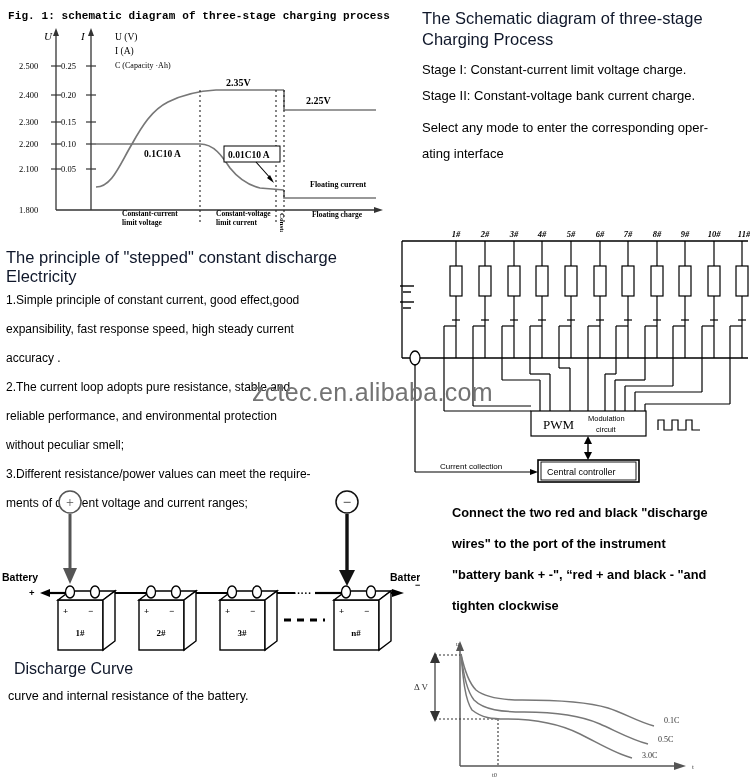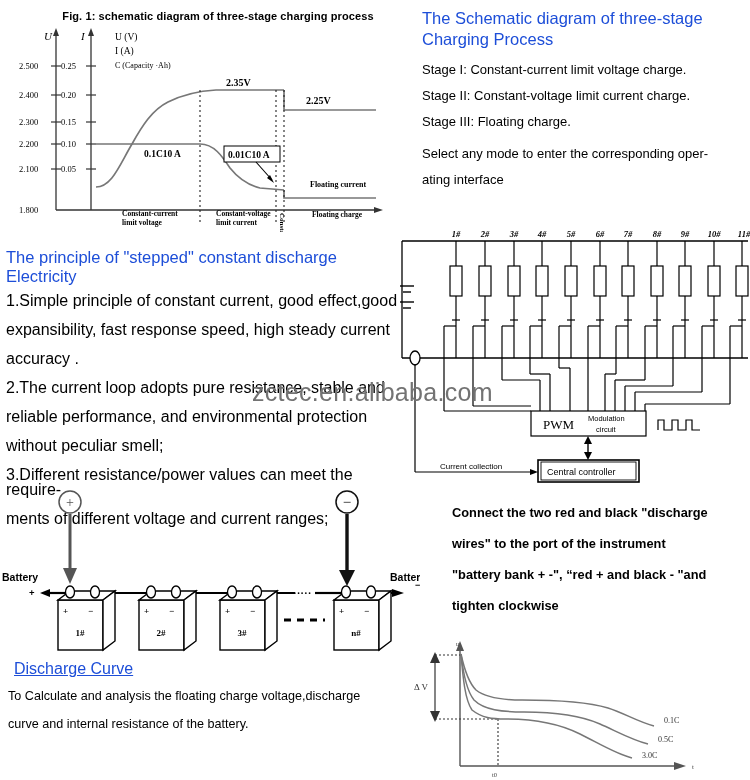--- a/index.html
+++ b/index.html
@@ -14,57 +14,57 @@
   #page {
     position: relative;
     width: 750px; height: 780px;
     background: #fff;
   }
   .abs { position: absolute; }
 
   
   #fig1 { left: 8px; top: 4px; width: 396px; height: 228px; }
   #fig1-title {
-    position: absolute; left: 12px; top: 6px; width: 396px;
-    text-align: center;
-    font-family: Liberation Sans, sans-serif;
+    position: absolute; left: 0; top: 6px; width: 396px;
+    text-align: left;
+    font-family: Liberation Mono, monospace;
     font-weight: bold; font-size: 11px; letter-spacing: .1px;
   }
   #fig1 svg { position: absolute; left: 0; top: 0; }
 
   
   #sec-schematic { left: 422px; top: 8px; width: 320px; }
   .head {
     font-size: 16.5px; line-height: 21px; font-weight: 400;
-    color: #1d4ed8; margin: 0 0 12px 0;
+    color: #0f172a; margin: 0 0 12px 0;
   }
   .body-line {
     font-size: 13px; line-height: 15px; margin: 0 0 11px 0; color: #000;
   }
 
   
   #sec-stepped { left: 6px; top: 248px; width: 392px; }
   #sec-stepped .head { font-size: 16.5px; line-height: 19px; margin-bottom: 7px; }
-  #sec-stepped .body-line { margin-bottom: 14px; font-size: 16px; }
+  #sec-stepped .body-line { margin-bottom: 14px; font-size: 12px; }
 
   
   #circuit { left: 400px; top: 228px; width: 350px; height: 262px; }
   #circuit svg { position:absolute; left:0; top:0; }
 
   
   #sec-connect { left: 452px; top: 505px; width: 292px; }
   #sec-connect .body-line { margin-bottom: 16px; font-size: 12.8px; font-weight: bold; }
 
   
   #batteries { left: 0px; top: 488px; width: 420px; height: 170px; }
   #batteries svg { position: absolute; left: 0; top: 0; }
 
   
   #sec-discharge { left: 8px; top: 658px; width: 410px; }
-  #sec-discharge .head { font-size: 16px; margin-bottom: 10px; padding-left: 6px; text-decoration: underline;}
+  #sec-discharge .head { font-size: 16px; margin-bottom: 10px; padding-left: 6px;}
   #sec-discharge .body-line { margin-bottom: 13px; font-size: 12.6px; }
 
   
   #dcurve { left: 410px; top: 638px; width: 340px; height: 142px; }
   #dcurve svg { position: absolute; left: 0; top: 0; }
 
   
   #watermark {
     left: 252px; top: 378px;
     font-size: 25px; color: #737373; letter-spacing: .3px;
@@ -154,22 +154,21 @@
       <text x="208" y="212" font-size="7.5" font-weight="bold">Constant-voltage</text>
       <text x="208" y="221" font-size="7.5" font-weight="bold">limit current</text>
       <text x="272" y="209" font-size="7" font-weight="bold" transform="rotate(90 272 209)">Constant</text>
       <text x="304" y="213" font-size="7.5" font-weight="bold">Floating charge</text>
     </svg>
   </div>
 
   <div id="sec-schematic" class="abs">
     <div class="head">The Schematic diagram of three-stage Charging Process</div>
     <div class="body-line">Stage I: Constant-current limit voltage charge.</div>
-    <div class="body-line">Stage II: Constant-voltage limit current charge.</div>
-    <div class="body-line">Stage III: Floating charge.</div>
+    <div class="body-line">Stage II: Constant-voltage bank current charge.</div>
     <div class="body-line" style="margin-top:17px">Select any mode to enter the corresponding oper-</div>
     <div class="body-line">ating interface</div>
   </div>
 
   <div id="sec-stepped" class="abs">
     <div class="head">The principle of "stepped" constant discharge Electricity</div>
     <div class="body-line">1.Simple principle of constant current, good effect,good</div>
     <div class="body-line">expansibility, fast response speed, high steady current</div>
     <div class="body-line">accuracy .</div>
     <div class="body-line">2.The current loop adopts pure resistance, stable and</div>
@@ -421,21 +420,20 @@
         <ellipse cx="371" cy="104" rx="4.5" ry="6" fill="#fff" stroke="#000" stroke-width="1.3"></ellipse>
         <text x="339" y="126" font-size="9" font-weight="bold">+</text>
         <text x="364" y="126" font-size="9" font-weight="bold">−</text>
         <text x="356" y="148" font-size="9" font-weight="bold" text-anchor="middle">n#</text>
       </g>
     </svg>
   </div>
 
   <div id="sec-discharge" class="abs">
     <div class="head">Discharge Curve</div>
-    <div class="body-line">To Calculate and analysis the floating charge voltage,discharge</div>
     <div class="body-line">curve and internal resistance of the battery.</div>
   </div>
 
   <div id="dcurve" class="abs">
     <svg width="340" height="142" viewBox="0 0 340 142">
 
       <line x1="50" y1="128" x2="50" y2="10" stroke="#555" stroke-width="1.4"></line>
       <polygon points="50,3 46,13 54,13" fill="#555"></polygon>
       <line x1="50" y1="128" x2="268" y2="128" stroke="#555" stroke-width="1.4"></line>
       <polygon points="276,128 264,124 264,132" fill="#555"></polygon>

